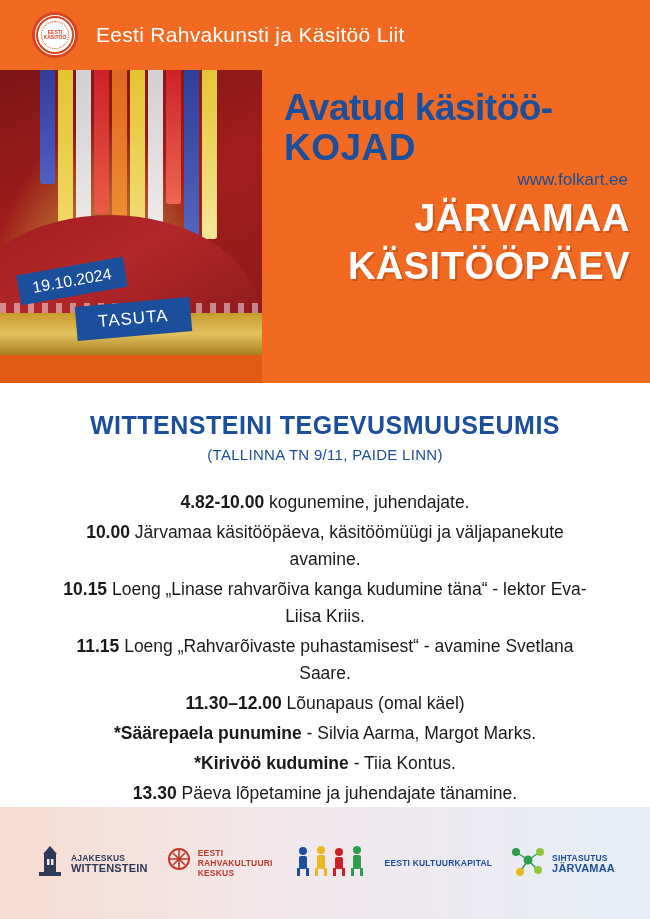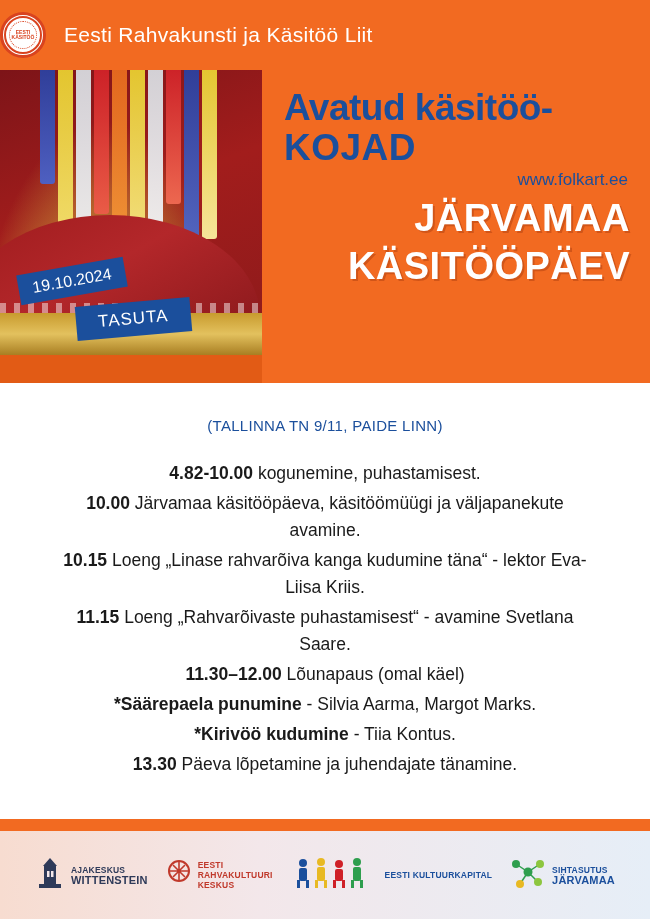--- a/index.html
+++ b/index.html
@@ -14,21 +14,21 @@
     overflow: hidden;
     position: relative;
   }
 
   
   .header {
     height: 70px;
     background: #f26a21;
     display: flex;
     align-items: center;
-    padding-left: 0;
+    padding-left: 32px;
     box-sizing: border-box;
   }
   .header-logo {
     width: 46px;
     height: 46px;
     border-radius: 50%;
     background: #ffffff;
     border: 3px solid #d9431f;
     display: flex;
     align-items: center;
@@ -258,21 +258,21 @@
     bottom: 88px;
     width: 650px;
     height: 12px;
     background: #f26a21;
   }
   .footer {
     position: absolute;
     left: 0;
     bottom: 0;
     width: 650px;
-    height: 88px;
+    height: 112px;
     background: linear-gradient(90deg, #f7dcd0 0%, #f3e7ea 40%, #e6eef7 100%);
     display: flex;
     align-items: center;
     justify-content: space-around;
     padding: 0 26px;
     box-sizing: border-box;
   }
   .logo-item {
     display: flex;
     align-items: center;
@@ -335,25 +335,26 @@
 
   <div class="badge-date">19.10.2024</div>
   <div class="badge-free">TASUTA</div>
 </div>
 
 <div class="hero-stripe">
   <div class="photo-strip-under"></div>
 </div>
 
 <div class="venue">
+  <div class="venue-title">WITTENSTEINI TEGEVUSMUUSEUMIS</div>
   <div class="venue-sub">(TALLINNA TN 9/11, PAIDE LINN)</div>
 </div>
 
 <div class="schedule">
-  <p><b>4.82-10.00</b><span> kogunemine, puhastamisest.</span></p>
+  <p><b>4.82-10.00</b><span> kogunemine, juhendajate.</span></p>
   <p><b>10.00</b><span> Järvamaa käsitööpäeva, käsitöömüügi ja väljapanekute avamine.</span></p>
   <p><b>10.15</b><span> Loeng „Linase rahvarõiva kanga kudumine täna“ - lektor Eva-Liisa Kriis.</span></p>
   <p><b>11.15</b><span> Loeng „Rahvarõivaste puhastamisest“ - avamine Svetlana Saare.</span></p>
   <p><b>11.30–12.00</b><span> Lõunapaus (omal käel)</span></p>
   <p><b>*Säärepaela punumine</b><span> - Silvia Aarma, Margot Marks.</span></p>
   <p><b>*Kirivöö kudumine</b><span> - Tiia Kontus.</span></p>
   <p><b>13.30</b><span> Päeva lõpetamine ja juhendajate tänamine.</span></p>
 </div>
 
 <div class="footer-stripe"></div>

